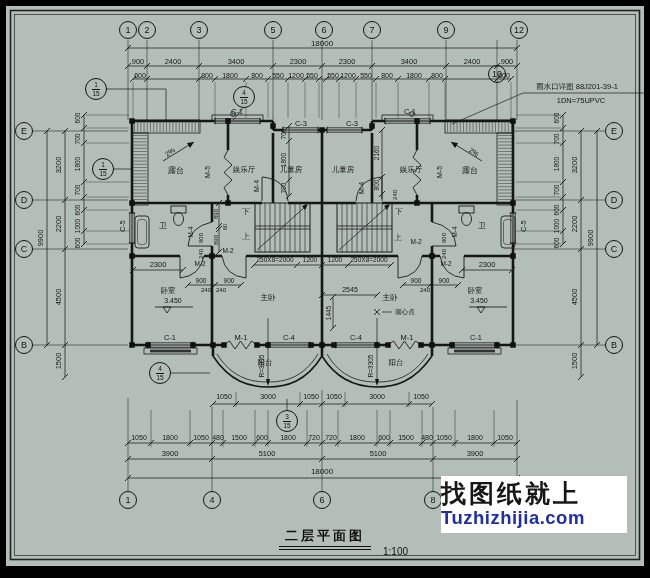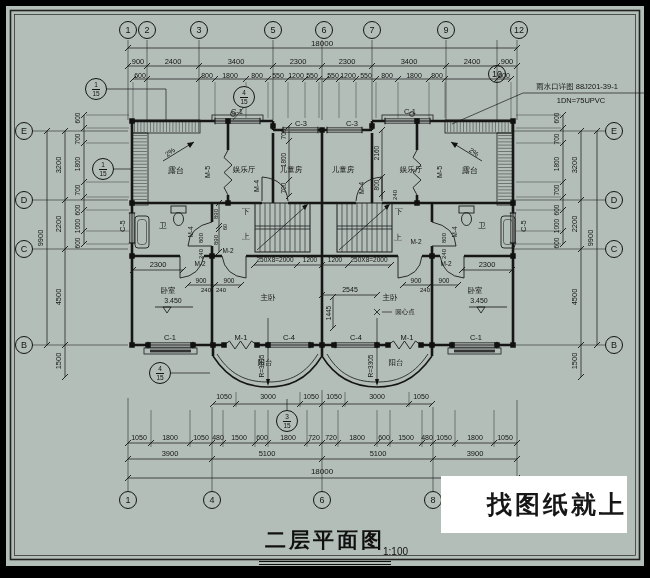--- a/index.html
+++ b/index.html
@@ -9,25 +9,25 @@
   #cad{position:absolute;left:0;top:0;z-index:1;}
   #labels{position:absolute;left:0;top:0;width:650px;height:578px;z-index:2;}
   .lbl{position:absolute;font-size:7.5px;color:#141414;white-space:nowrap;}
   .bub{position:absolute;width:16px;height:16px;border:1.2px solid #141414;border-radius:50%;
        font-size:9px;display:flex;align-items:center;justify-content:center;color:#141414;}
   .frac{position:absolute;width:20px;height:20px;border:1.2px solid #141414;border-radius:50%;
        display:flex;flex-direction:column;align-items:center;justify-content:center;
        font-size:6.5px;line-height:1.15;color:#141414;background:#b3beb9;}
   .frac .tt{border-bottom:1px solid #141414;padding:0 2.5px;}
   #titleblock{position:absolute;left:240px;top:526px;width:170px;text-align:center;z-index:2;}
-  #title-text{display:inline-block;font-size:21px;font-weight:bold;letter-spacing:3px;
-       color:#101010;border-bottom:4px double #101010;padding:0 6px 7px 6px;}
+  #title-text{display:inline-block;font-size:13px;font-weight:bold;letter-spacing:3px;
+       color:#101010;border-bottom:4px double #101010;padding:0 6px 1px 6px;}
   #title-scale{position:absolute;left:383px;top:546px;font-size:10px;color:#101010;z-index:2;}
   #watermark{position:absolute;left:441px;top:476px;width:186px;height:57px;background:#ffffff;
-       display:flex;flex-direction:column;align-items:flex-end;justify-content:center;z-index:5;}
+       display:flex;flex-direction:column;align-items:flex-start;justify-content:center;z-index:5;}
   .wm1{font-size:25px;font-weight:bold;color:#161616;letter-spacing:3px;line-height:1.05;}
   .wm2{font-size:18.5px;font-weight:bold;color:#1f2eb0;letter-spacing:.5px;}
 </style>
 </head>
 <body>
 
 <div id="page">
   <div id="paper"></div>
 
   <svg id="cad" width="650" height="578" viewBox="0 0 650 578">
@@ -687,14 +687,15 @@
       <div class="lbl" style="left: 370px; top: 366px; font-size: 6.5px; transform: translate(-50%, -50%) rotate(-90deg);">R=3305</div>
     </div>
 
   <div id="titleblock">
     <span id="title-text">二层平面图</span>
   </div>
   <div id="title-scale">1:100</div>
 
   <div id="watermark">
     <div class="wm1">找图纸就上</div>
+    <div class="wm2">Tuzhizhijia.com</div>
   </div>
 </div>
 
 </body></html>

